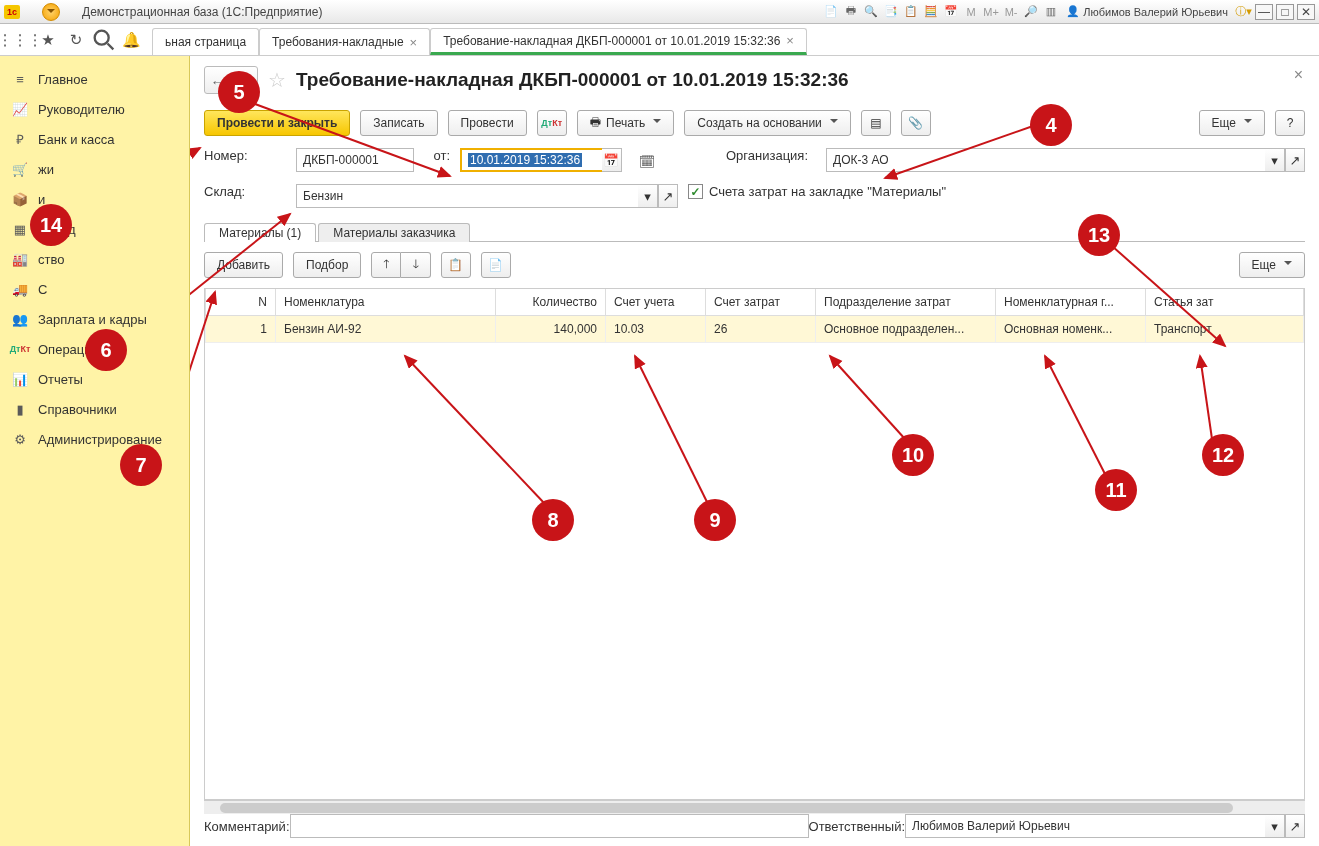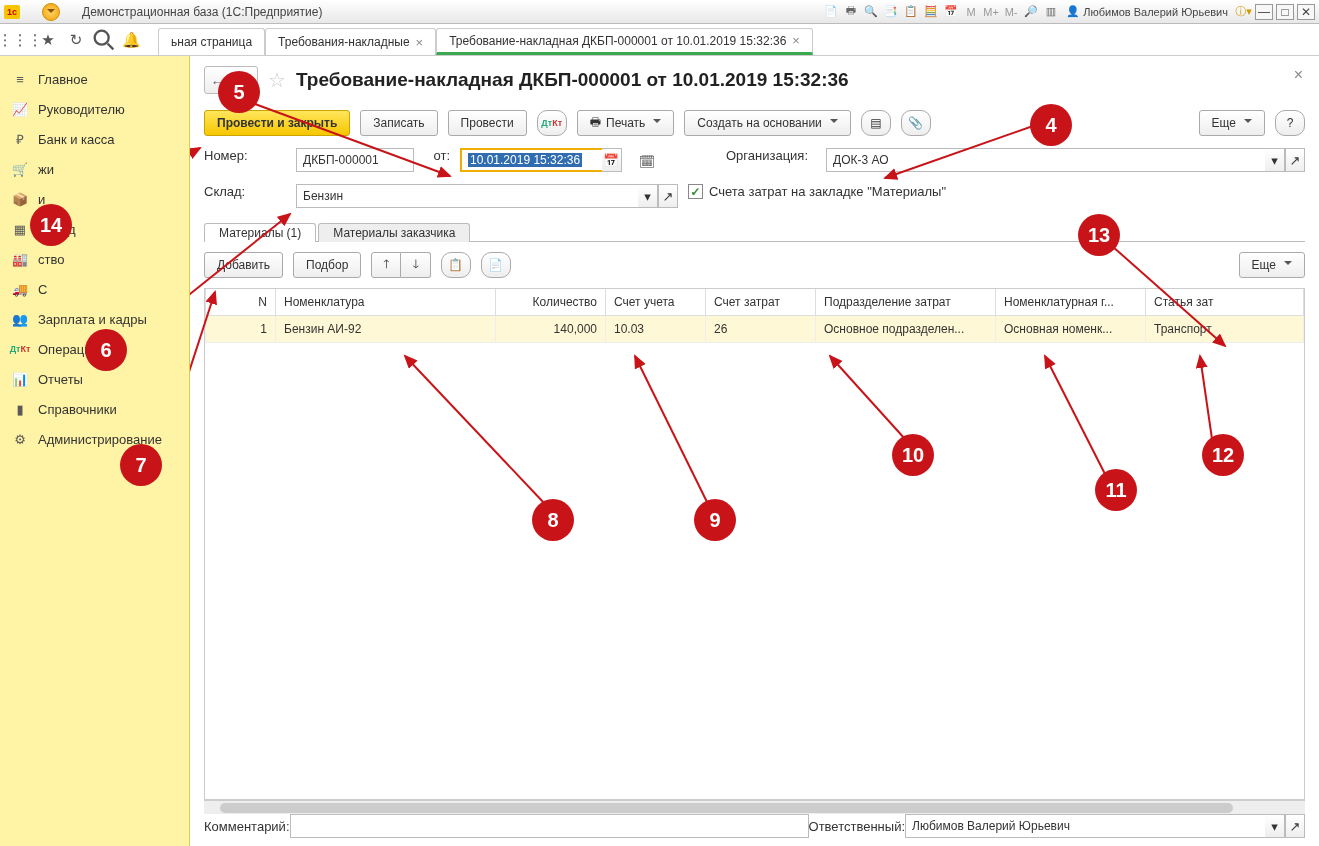--- a/index.html
+++ b/index.html
@@ -10,21 +10,21 @@
   .orange-dd{width:18px;height:18px;border-radius:9px;background:radial-gradient(#ffd36b,#f5a100);border:1px solid #d48c00;display:flex;align-items:center;justify-content:center}
   .orange-dd:after{content:"";border:4px solid transparent;border-top-color:#865300;margin-top:3px}
   .tb-title{font-size:12px;color:#444}
   .tb-right{position:absolute;right:4px;display:flex;align-items:center;gap:3px}
   .tbi{width:17px;height:17px;display:flex;align-items:center;justify-content:center;color:#666;font-size:11px}
   .user{display:flex;align-items:center;gap:3px;font-size:11px;color:#444;margin:0 4px}
   .wbtn{width:18px;height:16px;border:1px solid #999;background:#f7f7f7;display:flex;align-items:center;justify-content:center;font-size:12px;color:#444}
   .toolbar{height:32px;background:#fff;border-bottom:1px solid #ccc;display:flex;align-items:center}
   .tool-icons{display:flex;align-items:center;gap:0;padding:0 6px;height:100%}
   .ti{width:28px;height:28px;display:flex;align-items:center;justify-content:center;color:#555;font-size:15px}
-  .tabs{display:flex;align-items:flex-end;height:100%;margin-left:6px}
+  .tabs{display:flex;align-items:flex-end;height:100%;margin-left:0}
   .tab{height:27px;padding:0 12px;display:flex;align-items:center;gap:6px;border:1px solid transparent;border-bottom:none;font-size:12px;color:#333;border-top-left-radius:3px;border-top-right-radius:3px}
   .tab.open{border-color:#ccc;background:#fff}
   .tab.active{border-color:#ccc;background:#fff;border-bottom:3px solid #3aa94f;padding-bottom:0}
   .tab .x{color:#888;font-size:13px}
   .body{display:flex;height:calc(100% - 56px)}
   .sidebar{width:190px;background:#fff3a6;border-right:1px solid #d8c85a;padding-top:8px}
   .mi{display:flex;align-items:center;gap:10px;padding:7px 12px;font-size:13px;color:#333}
   .mi svg,.mi .mico{width:16px;height:16px;flex:0 0 16px}
   .mico{display:flex;align-items:center;justify-content:center;color:#5a5a5a;font-size:13px}
   .content{flex:1;background:#fff;position:relative;padding:10px 14px 8px 14px;display:flex;flex-direction:column}
@@ -32,21 +32,21 @@
   .nav-back{width:54px;height:28px;border:1px solid #bbb;border-radius:3px;display:flex;align-items:center;justify-content:center;gap:2px;background:linear-gradient(#fff,#eee)}
   .nav-back .arr{font-size:14px;color:#666}
   .nav-back .dd:after{content:"";border:3px solid transparent;border-top-color:#666;display:inline-block;margin-left:3px;margin-top:4px}
   .star-o{font-size:20px;color:#ccc}
   .doc-title{font-size:19px;font-weight:bold;color:#222}
   .close-doc{position:absolute;right:16px;top:10px;font-size:16px;color:#888}
   .btnrow{display:flex;align-items:center;gap:10px;margin:8px 0 12px 0}
   .btn{height:26px;padding:0 12px;border:1px solid #aaa;border-radius:3px;background:linear-gradient(#fff,#eee);display:flex;align-items:center;gap:5px;font-size:12px;color:#333}
   .btn.primary{background:linear-gradient(#ffe65c,#f7c600);border-color:#caa400;font-weight:bold}
   .btn .dd:after{content:"";border:4px solid transparent;border-top-color:#555;display:inline-block;margin-top:3px;margin-left:3px}
-  .ibtn{width:30px;height:26px;border:1px solid #aaa;border-radius:10px;background:linear-gradient(#fff,#eee);display:flex;align-items:center;justify-content:center}
+  .ibtn{width:30px;height:26px;border:1px solid #aaa;border-radius:3px;background:linear-gradient(#fff,#eee);display:flex;align-items:center;justify-content:center}
   .spacer{flex:1}
   .formrow{display:flex;align-items:flex-start;gap:10px;margin-bottom:10px;font-size:13px}
   .lbl{width:82px;color:#333}
   .inp{height:24px;border:1px solid #bbb;background:#fff;padding:0 6px;font-size:12px;display:flex;align-items:center}
   .inp.sel{border:2px solid #f0b000}
   .inp.sel span{background:#2f6db0;color:#fff;padding:0 2px}
   .combo{display:flex}
   .combo .inp{border-right:none}
   .combo .cbtn{width:20px;height:24px;border:1px solid #bbb;background:linear-gradient(#fff,#eee);display:flex;align-items:center;justify-content:center;border-left:none}
   .combo .cbtn+.cbtn{border-left:1px solid #bbb}

